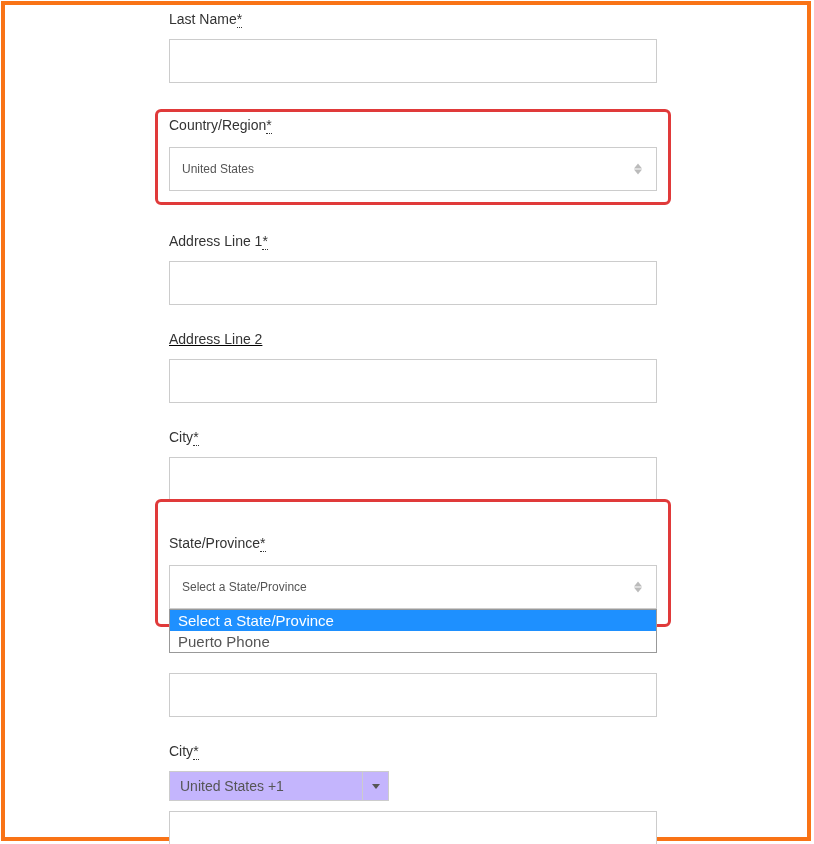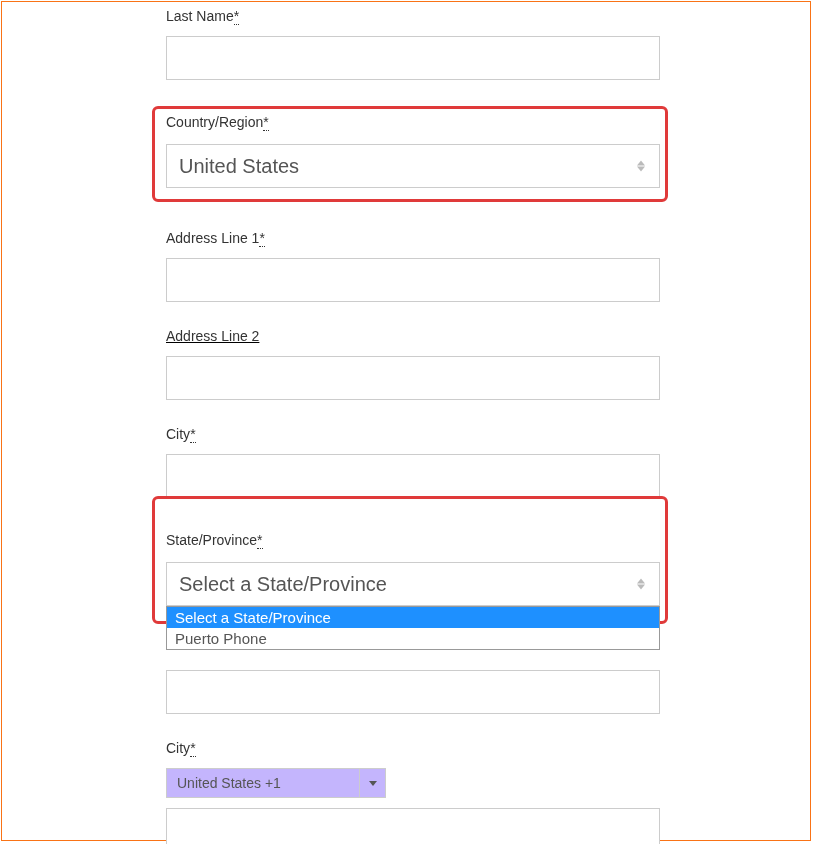--- a/index.html
+++ b/index.html
@@ -13,21 +13,21 @@
       width: 814px;
       height: 844px;
       position: relative;
     }
     .outer-frame {
       position: absolute;
       top: 1px;
       left: 1px;
       right: 3px;
       bottom: 3px;
-      border: 1px solid #f97316;
+      border: 4px solid #f97316;
     }
     .form-container {
       padding: 0;
       position: relative;
     }
     .field-group {
       margin-left: 164px;
       margin-right: 150px;
       position: relative;
     }
@@ -45,21 +45,21 @@
       border: 1px solid #ccc;
       font-size: 16px;
       padding: 0 12px;
       color: #555;
       background: #fff;
     }
     .select-box {
       width: 100%;
       height: 44px;
       border: 1px solid #ccc;
-      font-size: 20px;
+      font-size: 12px;
       padding: 0 12px;
       color: #555;
       background: #fff;
       position: relative;
       display: flex;
       align-items: center;
       cursor: pointer;
     }
     .select-arrows {
       position: absolute;

